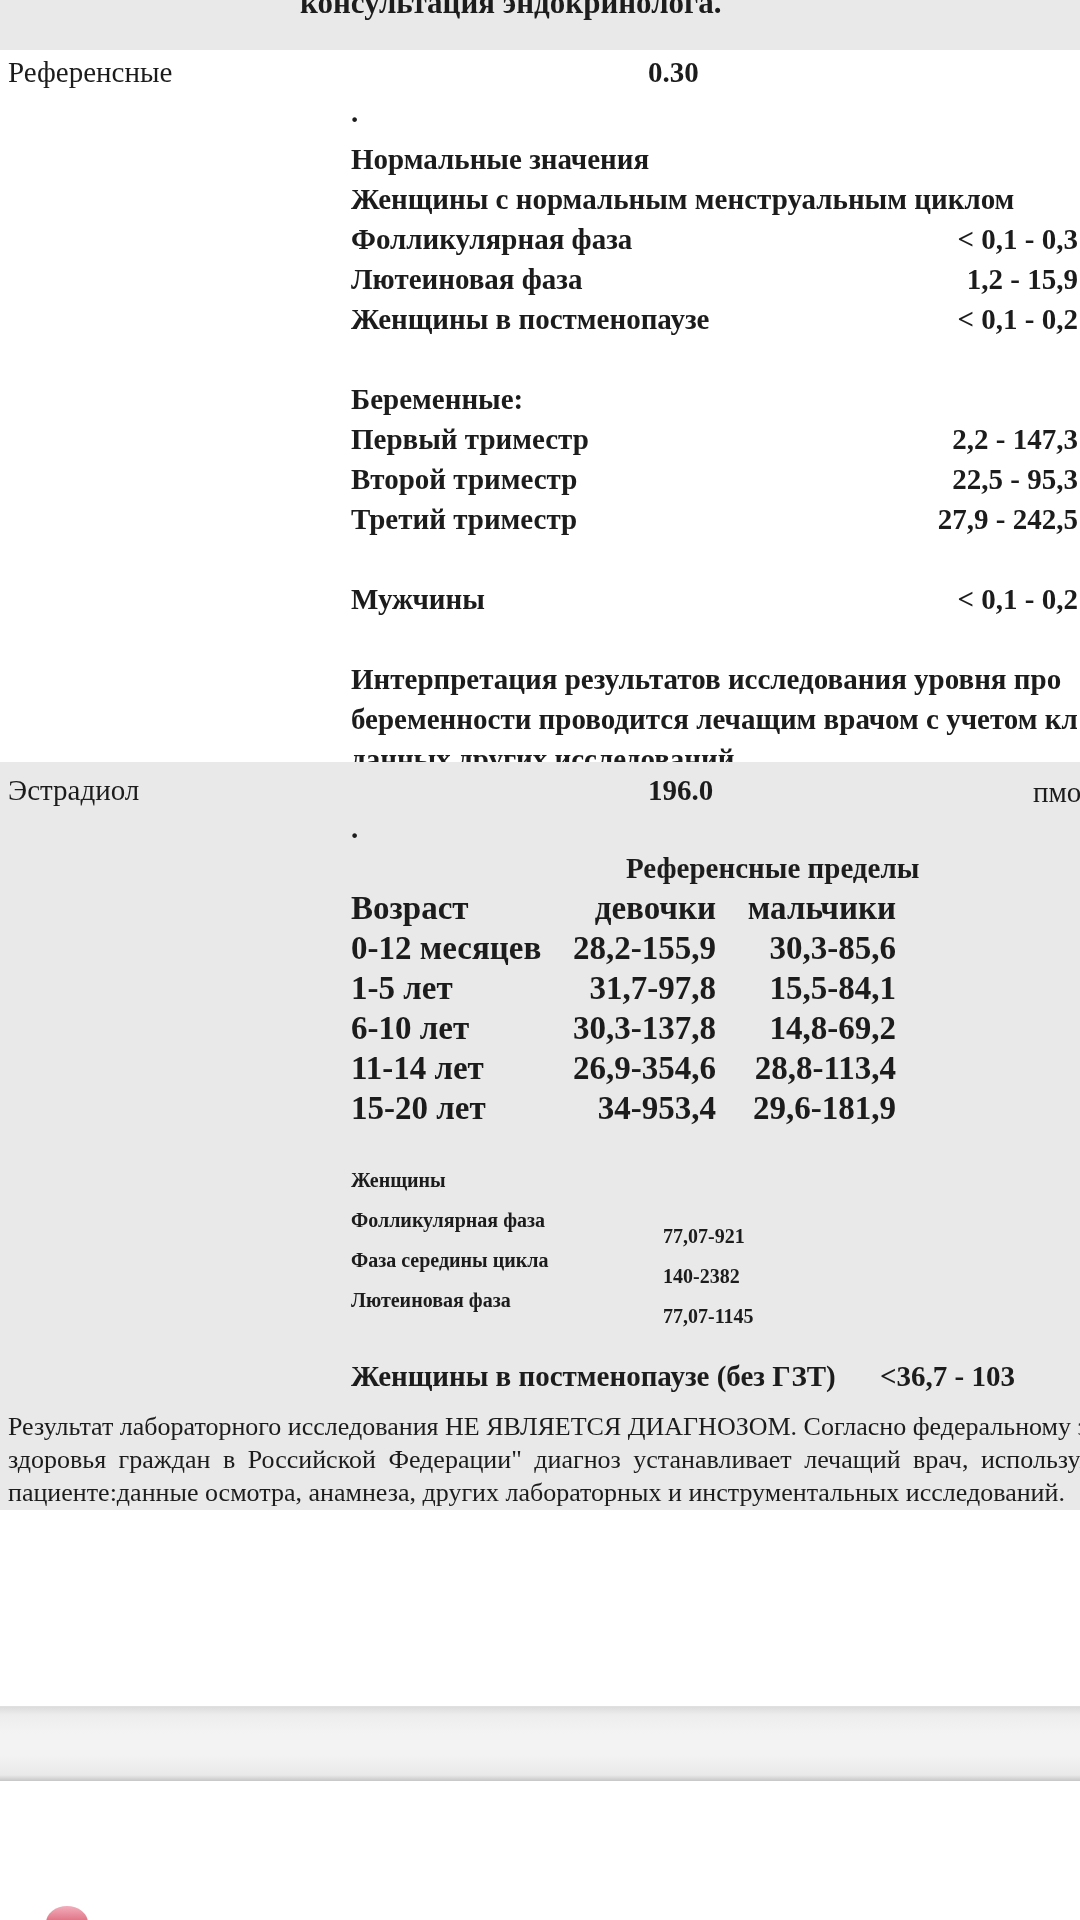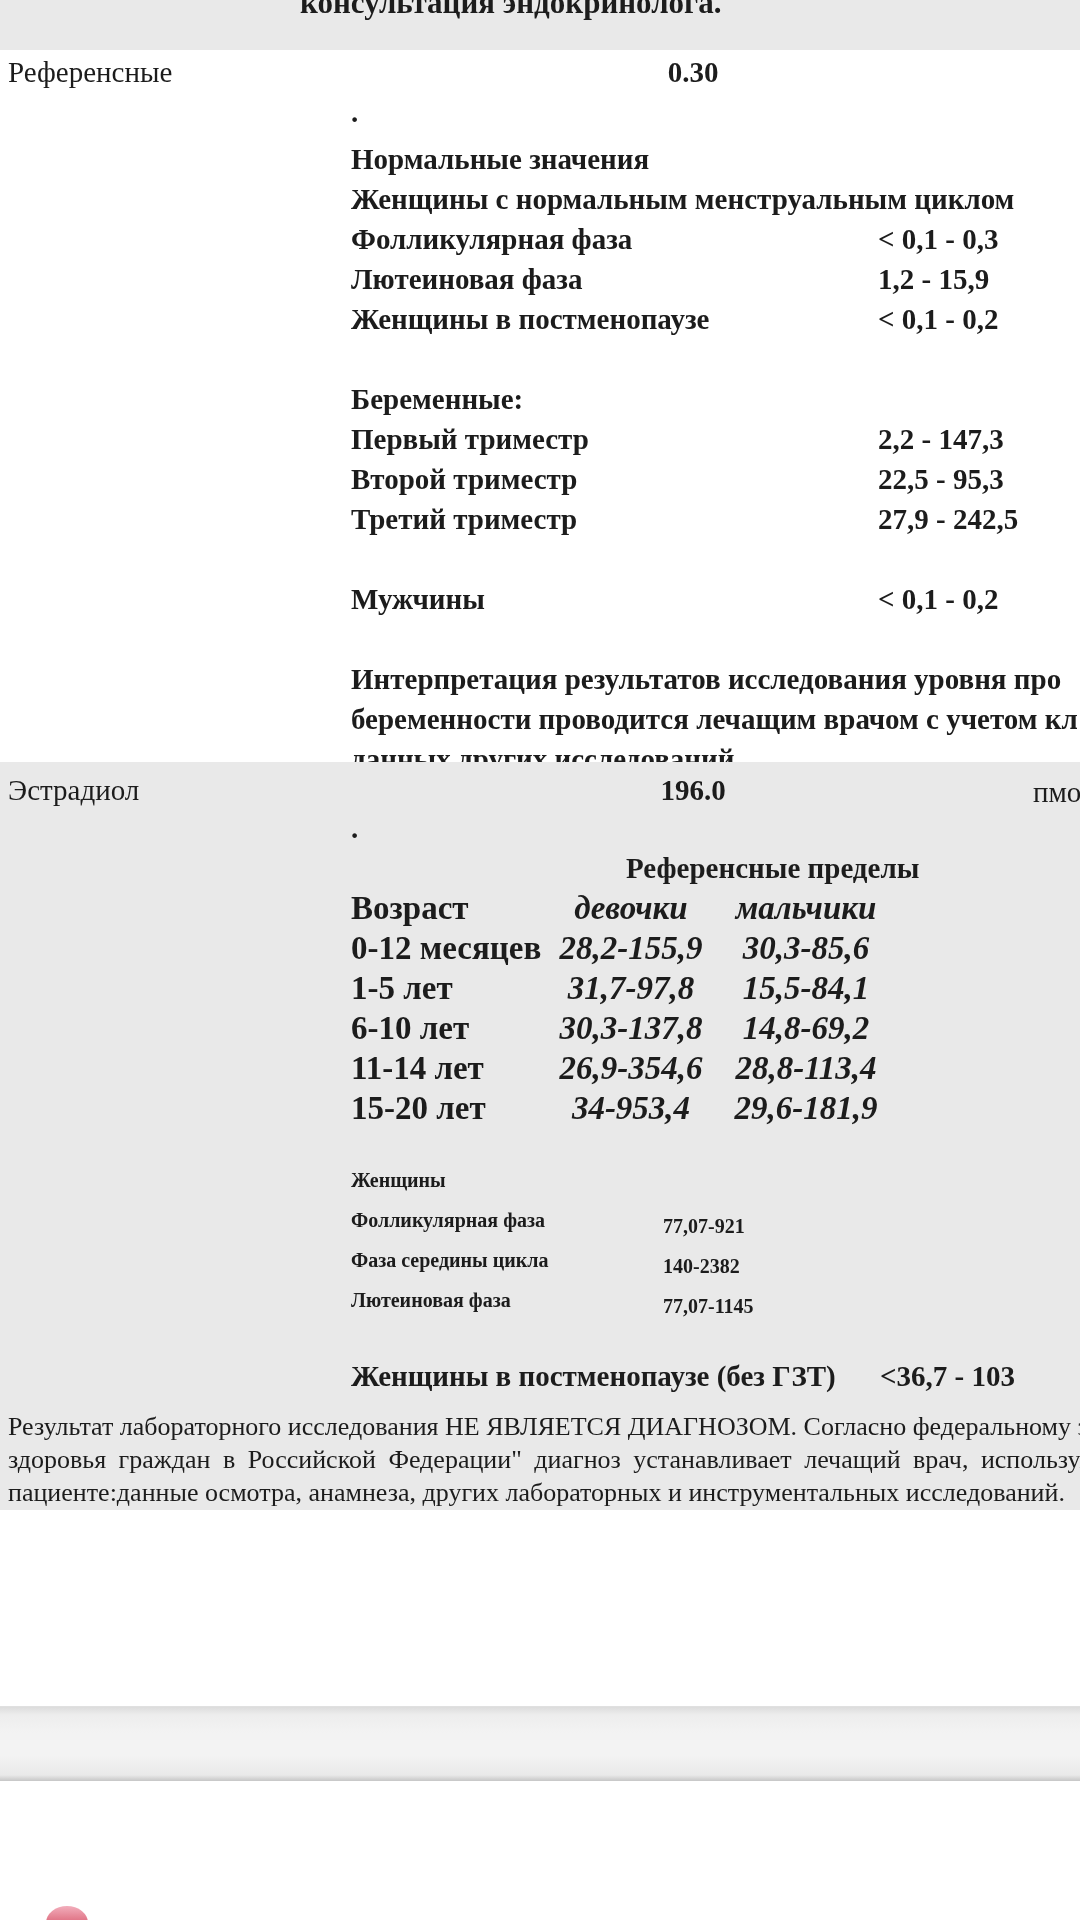--- a/index.html
+++ b/index.html
@@ -9,49 +9,49 @@
     font-family:"Liberation Serif", serif;
   }
   .abs{position:absolute;padding-left:8px;}
 
   
   .band-top{top:0;left:0;width:1080px;height:50px;background:#e9e9e9;overflow:hidden;}
   .band-title{position:absolute;top:-15px;left:300px;font-size:31px;font-weight:bold;white-space:nowrap;}
 
   
   .analyte-name{font-size:29px;white-space:nowrap;}
-  .analyte-value{font-size:29px;font-weight:bold;width:90px;text-align:center;}
+  .analyte-value{font-size:29px;font-weight:bold;width:90px;text-align:left;}
   .analyte-unit{font-size:29px;white-space:nowrap;}
   .prog-name{top:56px;left:0;}
   .prog-value{top:56px;left:640px;}
   .prog-unit{top:58px;left:1072px;}
   .dot{font-size:29px;font-weight:bold;}
   .prog-dot{top:96px;left:343px;}
 
   
   .refblock{left:343px;top:139px;width:740px;font-size:29px;font-weight:bold;line-height:40px;}
   .ref-line{height:40px;white-space:nowrap;}
   .ref-row{position:relative;height:40px;}
-  .ref-val{position:absolute;left:527px;top:0;width:200px;text-align:left;}
+  .ref-val{position:absolute;left:527px;top:0;width:200px;text-align:right;}
   .blank40{height:40px;}
   .note-line{white-space:nowrap;height:40px;}
 
   
   .estr-block{top:762px;left:0;width:1080px;height:748px;background:#e9e9e9;}
   .estr-name{top:12px;left:0;}
   .estr-value{top:12px;left:640px;}
   .estr-unit{top:14px;left:1025px;}
   .estr-dot{top:50px;left:343px;}
   .etitle{top:90px;left:618px;font-size:29px;font-weight:bold;white-space:nowrap;}
   .etable{left:343px;top:126px;display:grid;grid-template-columns:195px 170px 180px;
           font-size:33px;font-weight:bold;line-height:40px;}
-  .etable .c2,.etable .c3{text-align:center;font-style:italic;}
+  .etable .c2,.etable .c3{text-align:right;}
   .ewomen{left:343px;top:398px;width:520px;font-size:20px;font-weight:bold;line-height:40px;}
   .wrow{position:relative;height:40px;white-space:nowrap;}
-  .wval{position:absolute;left:312px;top:6px;}
+  .wval{position:absolute;left:312px;top:16px;}
   .postrow{left:343px;top:594px;width:740px;font-size:29px;font-weight:bold;line-height:40px;white-space:nowrap;}
   .pval{position:absolute;left:537px;top:0;}
 
   
   .disclaimer{left:0;top:1410px;width:1080px;overflow:hidden;font-size:26px;line-height:33px;}
   .disc-line{white-space:nowrap;}
   .disc-just{word-spacing:6px;}
 
   
   .separator{top:1706px;left:0;width:1080px;height:74px;

